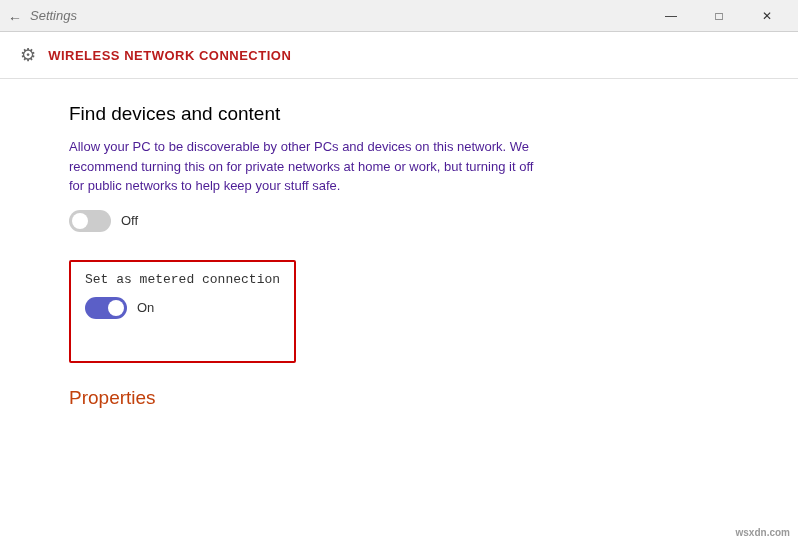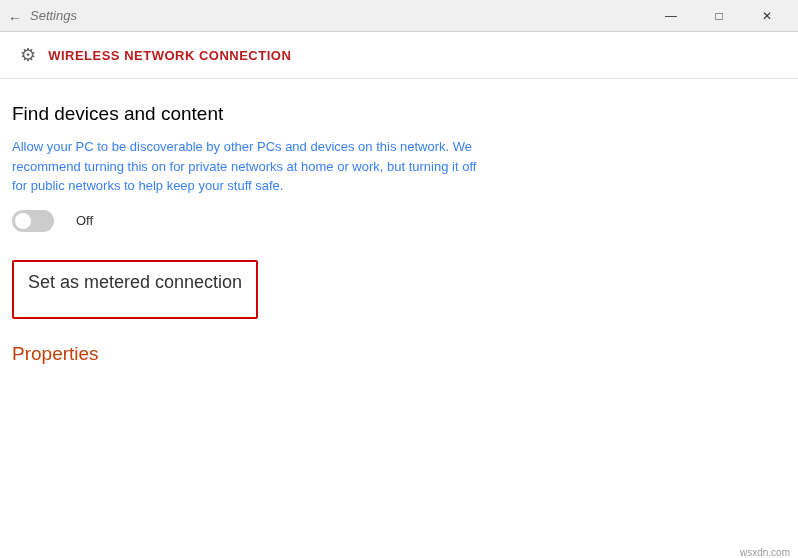--- a/index.html
+++ b/index.html
@@ -71,43 +71,44 @@
       font-weight: 600;
       color: #b91c1c;
       letter-spacing: 0.5px;
       text-transform: uppercase;
     }
 
     
     .content {
       flex: 1;
       overflow-y: auto;
-      padding: 24px 12px;
+      padding: 24px 36px;
+      margin-left: 33px;
     }
 
     .section-title {
       font-size: 19px;
       font-weight: 300;
       color: #000;
       margin-bottom: 12px;
     }
 
     .section-desc {
       font-size: 13px;
-      color: #3b82f6;
+      color: #4c1d95;
       line-height: 1.5;
       max-width: 480px;
       margin-bottom: 14px;
     }
 
     
     .toggle-row {
       display: flex;
       align-items: center;
-      gap: 22px;
+      gap: 10px;
       margin-bottom: 28px;
     }
     .toggle-switch {
       width: 42px;
       height: 22px;
       border-radius: 11px;
       position: relative;
       cursor: pointer;
       flex-shrink: 0;
     }
@@ -141,46 +142,48 @@
     
     .metered-box {
       border: 2px solid #cc0000;
       border-radius: 2px;
       padding: 10px 14px 14px 14px;
       display: inline-block;
       min-width: 220px;
       margin-bottom: 24px;
     }
     .metered-box-label {
-      font-size: 18px;
+      font-size: 13px;
       color: #333;
       margin-bottom: 10px;
+      font-family: Liberation Mono, monospace;
     }
 
     
     .properties-title {
       font-size: 19px;
       font-weight: 300;
       color: #c2410c;
     }
 
     
     .back-arrow {
       font-size: 14px;
       color: #555;
       cursor: pointer;
     }
 
     
     .watermark {
       position: fixed;
-      bottom: 0;
+      bottom: 20px;
       right: 8px;
       font-size: 10px;
       color: #999;
+      font-weight: bold;
     }
   </style>
 </head>
 <body>
 
 <div class="titlebar">
   <div class="titlebar-left">
     <span class="back-arrow">←</span>
     <span class="titlebar-title">Settings</span>
   </div>
@@ -203,20 +206,24 @@
   <p class="section-desc">Allow your PC to be discoverable by other PCs and devices on this network. We recommend turning this on for private networks at home or work, but turning it off for public networks to help keep your stuff safe.</p>
   <div class="toggle-row">
     <div class="toggle-switch off"></div>
     <span class="toggle-label">Off</span>
   </div>
 
   
 
   <div class="metered-box">
     <div class="metered-box-label">Set as metered connection</div>
+    <div class="toggle-row">
+      <div class="toggle-switch on"></div>
+      <span class="toggle-label">On</span>
+    </div>
   </div>
 
   
   <h2 class="properties-title">Properties</h2>
 
 </div>
 
 <div class="watermark">wsxdn.com</div>
 
 </body></html>

